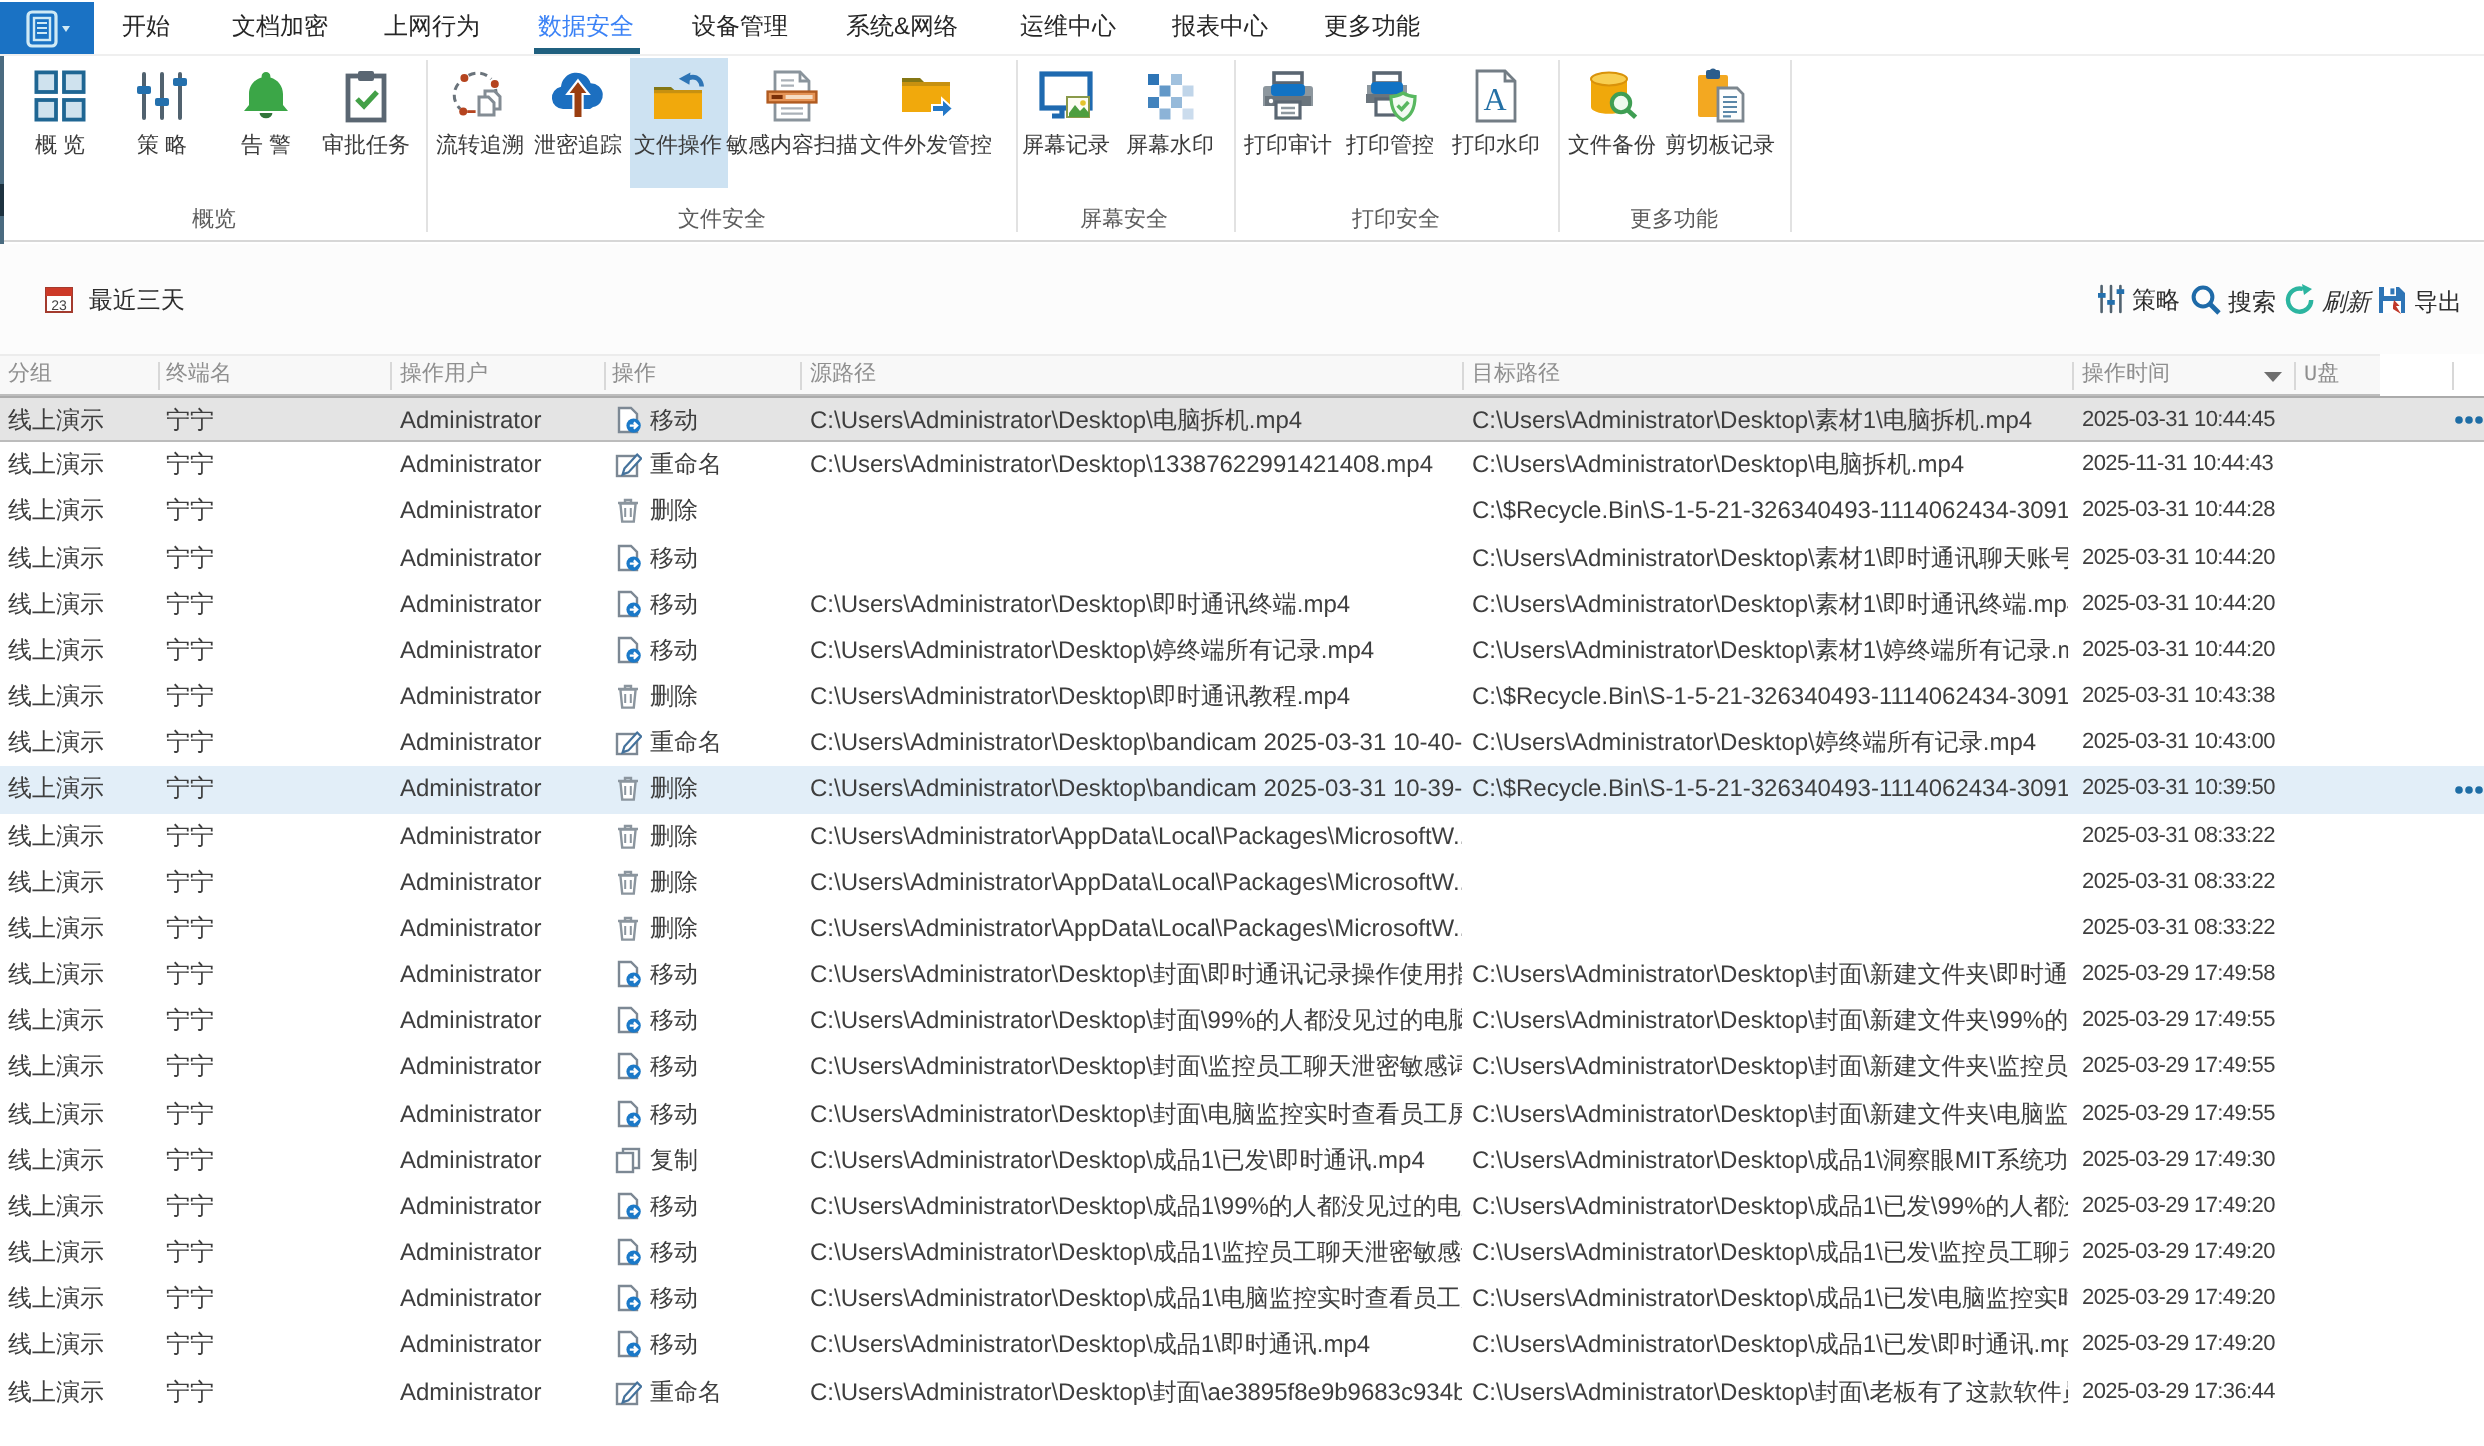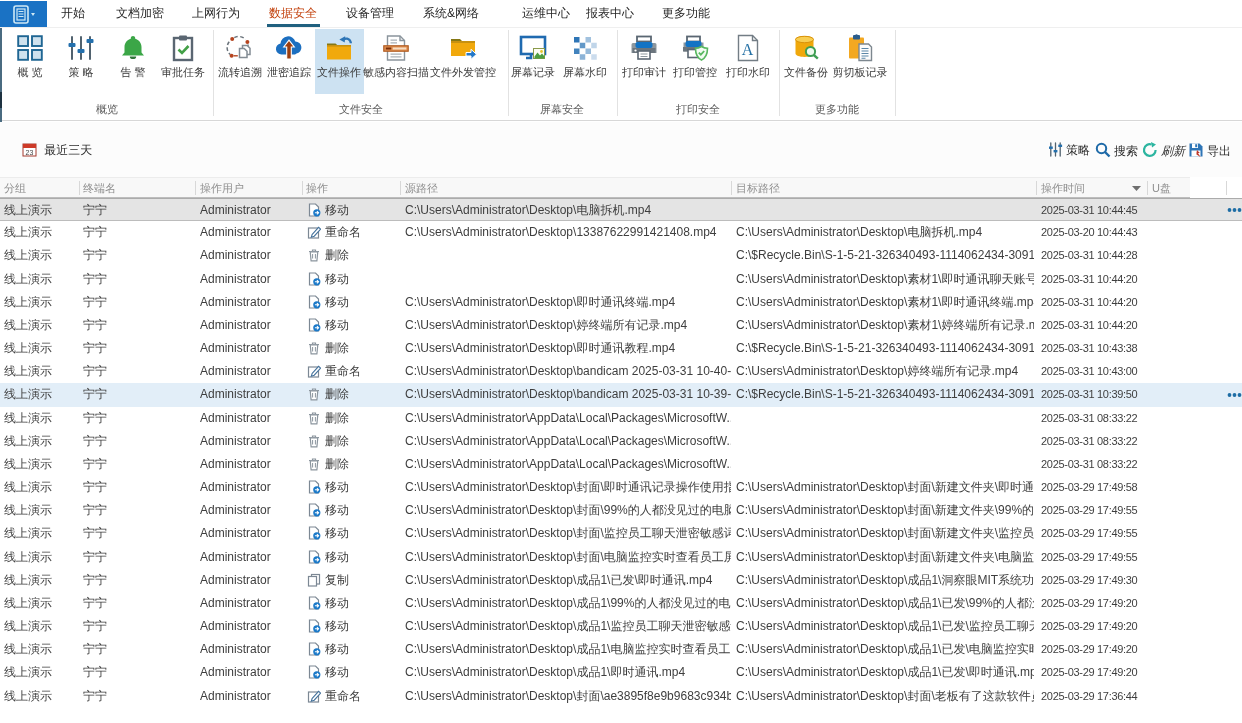--- a/index.html
+++ b/index.html
@@ -4,40 +4,40 @@
 <style>
 * { margin:0; padding:0; box-sizing:border-box; }
 html,body { width:1242px; height:723px; overflow:hidden; background:#fff;
   font-family:"Liberation Sans",sans-serif; }
 #page { position:relative; width:1242px; height:723px; }
 
 
 #menubar { position:absolute; left:0; top:0; width:1242px; height:28px; background:#fff; border-bottom:1px solid #efefef; }
 #appbtn { position:absolute; left:0; top:1px; width:47px; height:26px; background:#1a72c4; }
 .tab { position:absolute; top:0; height:26px; line-height:27px; font-size:12px; color:#262626; white-space:nowrap; }
-#tab-active { color:#c2410c; }
+#tab-active { color:#3b82f6; }
 #tab-underline { position:absolute; left:267px; top:24px; width:53px; height:3px; background:#20607f; }
 
 
 #ribbon { position:absolute; left:0; top:28px; width:1242px; height:93px; background:#fff; border-bottom:1px solid #d7d7d7; }
 #leftedge { position:absolute; left:0; top:28px; width:2px; height:148px; background:#4a6b80; }
 .rbtn { position:absolute; top:0; text-align:center; }
 .rbtn svg { display:block; margin:0 auto; }
 .rlabel { position:absolute; top:31px; width:200px; left:50%; margin-left:-100px; font-size:11px; color:#3b3b3b; white-space:nowrap; }
 .rsel { position:absolute; left:315px; top:1px; width:49px; height:65px; background:#cde2f2; }
 .rsep { position:absolute; top:2px; width:1px; height:86px; background:#e2e2e2; }
 .rgroup { position:absolute; top:74px; font-size:11px; color:#5c5c5c; white-space:nowrap; transform:translateX(-50%); }
 
 
 #toolbar { position:absolute; left:0; top:122px; width:1242px; height:55px; background:#fcfcfc; }
 .tbtn { position:absolute; top:20px; height:16px; font-size:12px; color:#2e2e2e; white-space:nowrap; }
 .tbtn svg { vertical-align:-3px; }
 
 
-#thead { position:absolute; left:0; top:177px; width:1190px; height:21px; background:#f8f8f8; border-bottom:1px solid #bdbdbd; border-top:1px solid #ececec;}
+#thead { position:absolute; left:0; top:177px; width:1190px; height:21px; background:#f8f8f8; border-bottom:1px solid #bdbdbd; border-top:1px solid #ececec;font-family:Liberation Mono, monospace;}
 .hcell { position:absolute; top:0; height:20px; line-height:20px; font-size:11px; color:#8f8f8f; white-space:nowrap; }
 .hsep { position:absolute; top:3px; width:1px; height:14px; background:#d8d8d8; }
 #tbody { position:absolute; left:0; top:198px; width:1242px; height:507px; overflow:hidden; background:#fff; }
 .row { position:relative; width:1242px; height:23.18px; }
 .cell { position:absolute; top:0; height:23.18px; line-height:23.18px; font-size:12px; color:#3e3e3e; white-space:nowrap; overflow:hidden; }
 .c1 { left:4px; width:74px; }
 .c2 { left:83px; width:110px; }
 .c3 { left:200px; width:100px; }
 .c4 { left:307px; width:92px; }
 .c5 { left:405px; width:326px; }
@@ -62,21 +62,21 @@
         <path d="M18.5 10.5h5M18.5 13h5M18.5 15.5h5" stroke="#cfe9f5" stroke-width="1"></path>
         <path d="M31 12 l4 0 l-2 3 z" fill="#cfe9f5"></path>
       </svg>
     </div>
     <div class="tab" style="left:61px;">开始</div>
     <div class="tab" style="left:116px;">文档加密</div>
     <div class="tab" style="left:192px;">上网行为</div>
     <div class="tab" id="tab-active" style="left:269px;">数据安全</div>
     <div class="tab" style="left:346px;">设备管理</div>
     <div class="tab" style="left:423px;">系统&amp;网络</div>
-    <div class="tab" style="left:522px;">运维中心</div>
+    <div class="tab" style="left:510px;">运维中心</div>
     <div class="tab" style="left:586px;">报表中心</div>
     <div class="tab" style="left:662px;">更多功能</div>
     <div id="tab-underline"></div>
   </div>
 
   <div id="ribbon">
     <div class="rsel"></div>
     <div class="rsep" style="left:213px;"></div>
     <div class="rsep" style="left:508px;"></div>
     <div class="rsep" style="left:617px;"></div>
@@ -363,40 +363,41 @@
       <div class="row" style="background:#e4e4e4;border-top:1px solid #ababab;border-bottom:1px solid #bcbcbc;height:23.18px;">
     <div class="cell c1">线上演示</div>
     <div class="cell c2">宁宁</div>
     <div class="cell c3">Administrator</div>
     <div class="cell c4"><svg class="opicon" viewBox="0 0 14 14">
             <path d="M2.5 1h6l3 3v9h-9z" fill="#fff" stroke="#7c8894" stroke-width="1.2"></path>
             <circle cx="9.8" cy="9.8" r="3.6" fill="#1b79c8"></circle>
             <path d="M7.9 9.8h3.2M9.9 8.2l1.7 1.6-1.7 1.6" stroke="#fff" stroke-width="1.1" fill="none"></path>
           </svg>移动</div>
     <div class="cell c5">C:\Users\Administrator\Desktop\电脑拆机.mp4</div>
+    <div class="cell c6">C:\Users\Administrator\Desktop\素材1\电脑拆机.mp4</div>
     <div class="cell c7">2025-03-31 10:44:45</div>
     <div class="dots">
           <svg width="16" height="6" viewBox="0 0 16 6">
             <circle cx="2.5" cy="3" r="1.9" fill="#1e6da5"></circle>
             <circle cx="7.5" cy="3" r="1.9" fill="#1e6da5"></circle>
             <circle cx="12.5" cy="3" r="1.9" fill="#1e6da5"></circle>
           </svg>
         </div>
   </div>
       <div class="row" style="">
     <div class="cell c1">线上演示</div>
     <div class="cell c2">宁宁</div>
     <div class="cell c3">Administrator</div>
     <div class="cell c4"><svg class="opicon" viewBox="0 0 14 14">
             <rect x="1.5" y="3" width="10" height="10" fill="#fff" stroke="#7c8894" stroke-width="1.2"></rect>
             <path d="M5.2 9.3L11.6 2.3l2 1.9-6.4 7-2.9 1z" fill="#fff" stroke="#44729c" stroke-width="1.1"></path>
           </svg>重命名</div>
     <div class="cell c5">C:\Users\Administrator\Desktop\13387622991421408.mp4</div>
     <div class="cell c6">C:\Users\Administrator\Desktop\电脑拆机.mp4</div>
-    <div class="cell c7">2025-03-20 10:44:43</div>
+    <div class="cell c7">2025-11-31 10:44:43</div>
 
   </div>
       <div class="row" style="">
     <div class="cell c1">线上演示</div>
     <div class="cell c2">宁宁</div>
     <div class="cell c3">Administrator</div>
     <div class="cell c4"><svg class="opicon" viewBox="0 0 14 14">
             <path d="M2 3.5h10M5.5 3.2V2h3v1.2" fill="none" stroke="#8b959e" stroke-width="1.2"></path>
             <path d="M3.2 3.8l.9 9h5.8l.9-9z" fill="#fff" stroke="#8b959e" stroke-width="1.2"></path>
             <path d="M5.6 6v4.5M8.4 6v4.5" stroke="#8b959e" stroke-width="1"></path>

